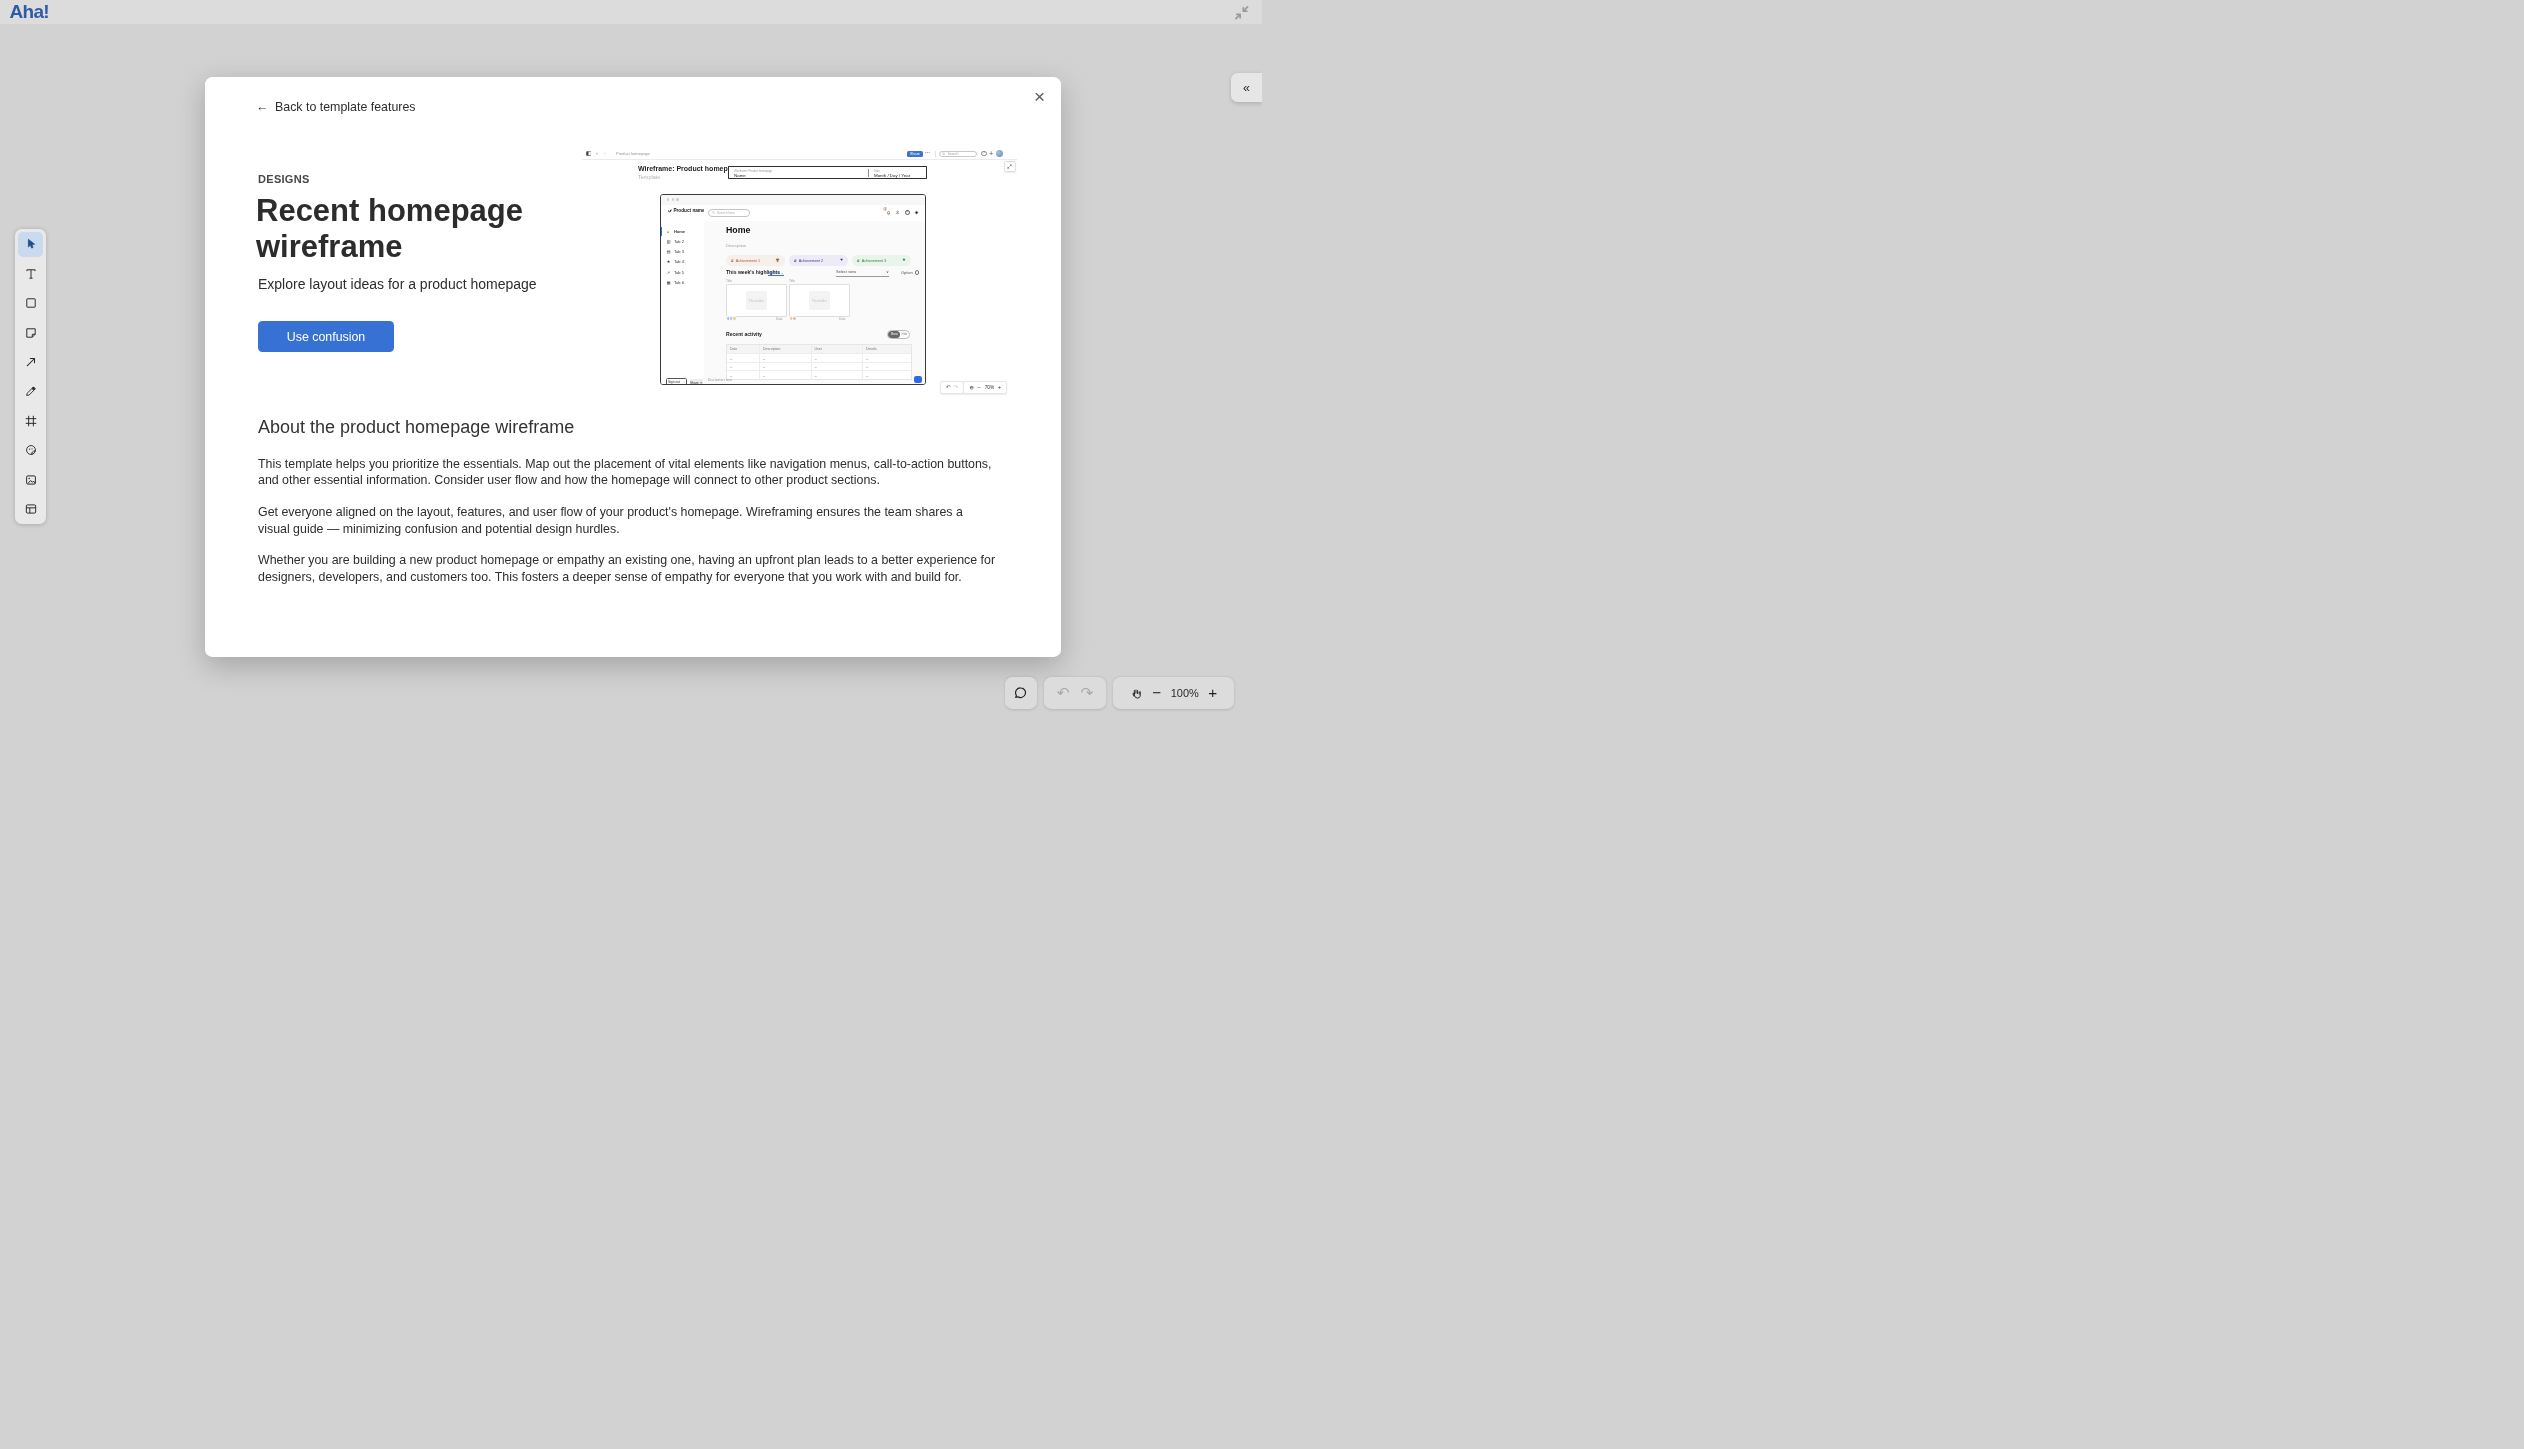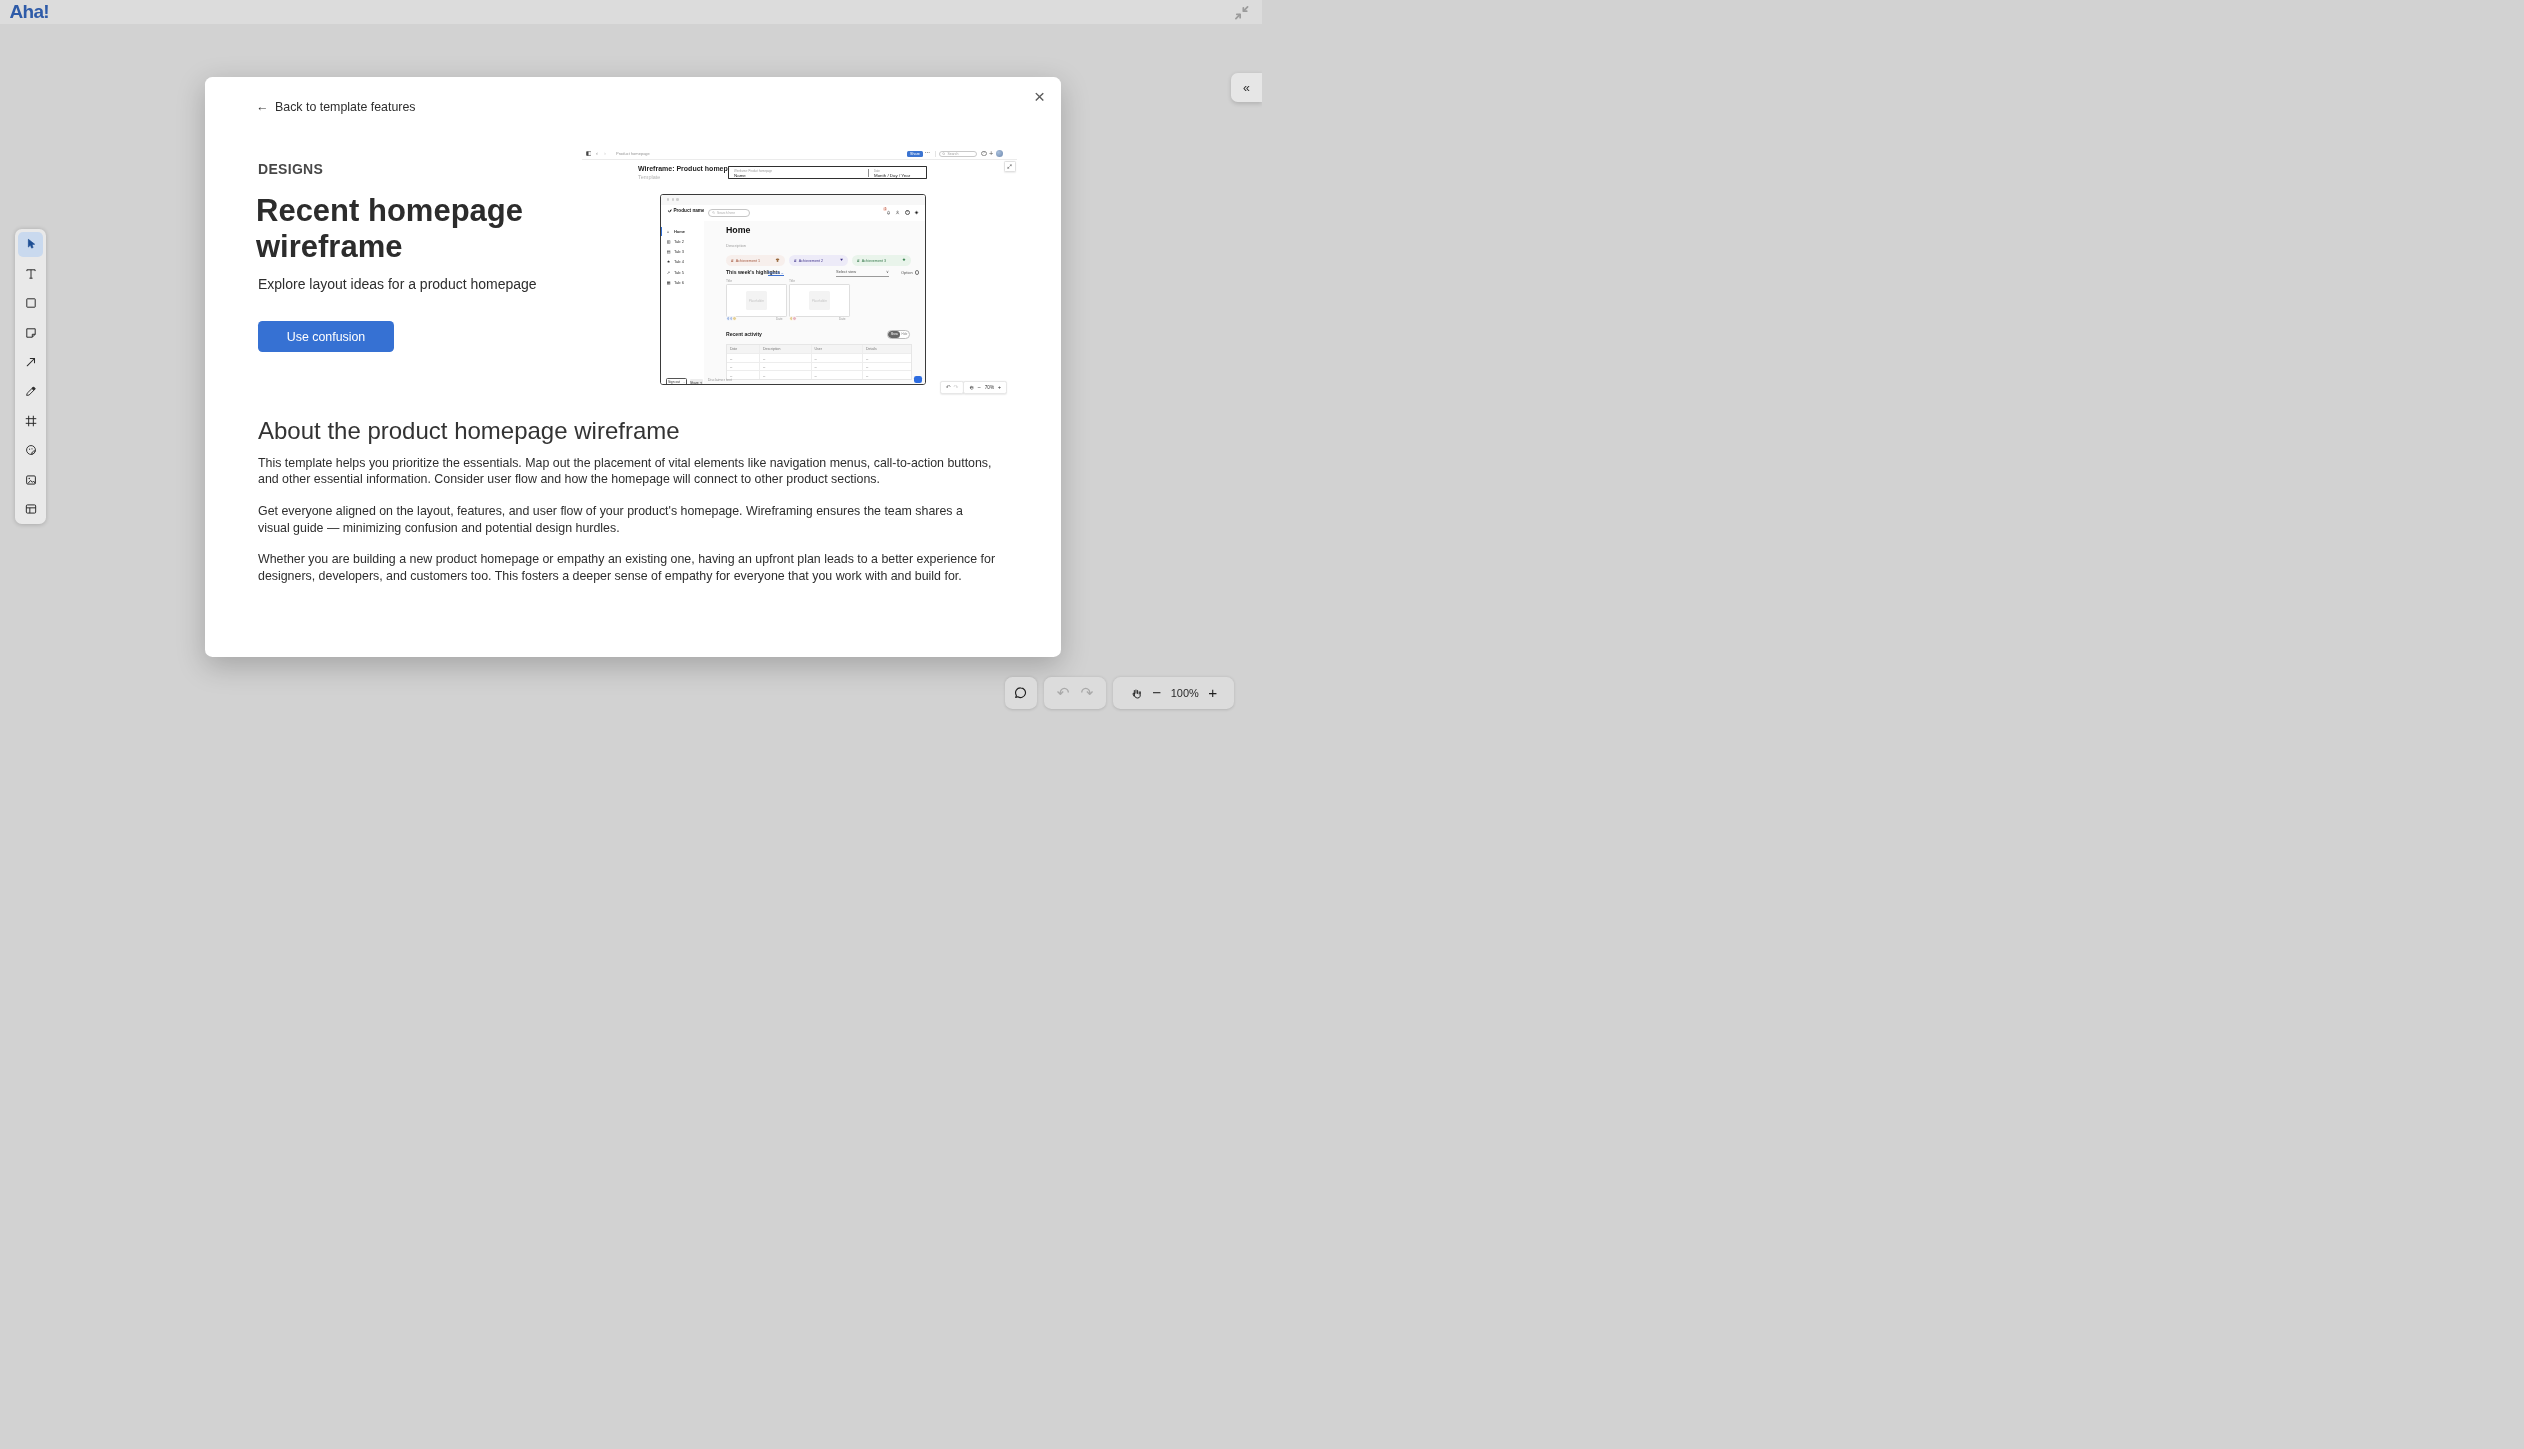--- a/index.html
+++ b/index.html
@@ -22,29 +22,29 @@
         justify-content:center;color:#2b2b2b;}
   .tool.active{background:#c9d9ee;color:#1d4e94;}
   .tool svg{width:14px;height:14px;}
 
   
   .modal{position:absolute;left:205px;top:77px;width:856px;height:580px;background:#fff;
          border-radius:7.3px;box-shadow:0 8.8px 29px rgba(0,0,0,.22);}
   .back{position:absolute;left:51px;top:23.4px;font-size:12.4px;color:#2e2e2e;}
   .back .arr{margin-right:6.6px;}
   .close{position:absolute;right:16px;top:10.2px;font-size:19px;color:#5b5b5b;line-height:1;}
-  .category{position:absolute;left:53px;top:84px;font-size:14px;font-weight:700;
+  .category{position:absolute;left:53px;top:96px;font-size:11px;font-weight:700;
             color:#474747;letter-spacing:0.3px;}
   .mtitle{position:absolute;left:51px;top:95px;width:314px;font-size:31px;line-height:1.17;
           font-weight:700;color:#2c2c2c;}
   .msub{position:absolute;left:53px;top:199px;font-size:14px;color:#2d2d2d;}
   .use-btn{position:absolute;left:53px;top:244px;width:136px;height:31px;background:#3671d3;
            color:#fff;font-size:12.4px;border:none;border-radius:4.4px;font-family:inherit;}
   .about{position:absolute;left:53px;top:340px;width:739px;color:#2e2e2e;}
-  .about h2{font-size:24px;font-weight:400;margin:0 0 10px;color:#333;}
+  .about h2{font-size:18px;font-weight:400;margin:0 0 18px;color:#333;}
   .about p{font-size:12.4px;line-height:16.4px;margin:0 0 15.3px;}
 
   
   .preview{position:absolute;left:377px;top:72px;width:435px;height:248px;background:#fff;}
   .pv-topbar{position:absolute;left:0;top:0;width:435px;height:9.5px;background:#fff;
              border-bottom:0.7px solid #ebebeb;}
   .pv-panel{position:absolute;left:3.7px;top:2.2px;color:#444;}
   .pv-chl{position:absolute;left:14px;top:0.7px;font-size:5.8px;color:#8d8d8d;}
   .pv-chr{position:absolute;left:22px;top:0.7px;font-size:5.8px;color:#cfcfcf;}
   .pv-crumb{position:absolute;left:34px;top:2.2px;font-size:4px;color:#969696;}

